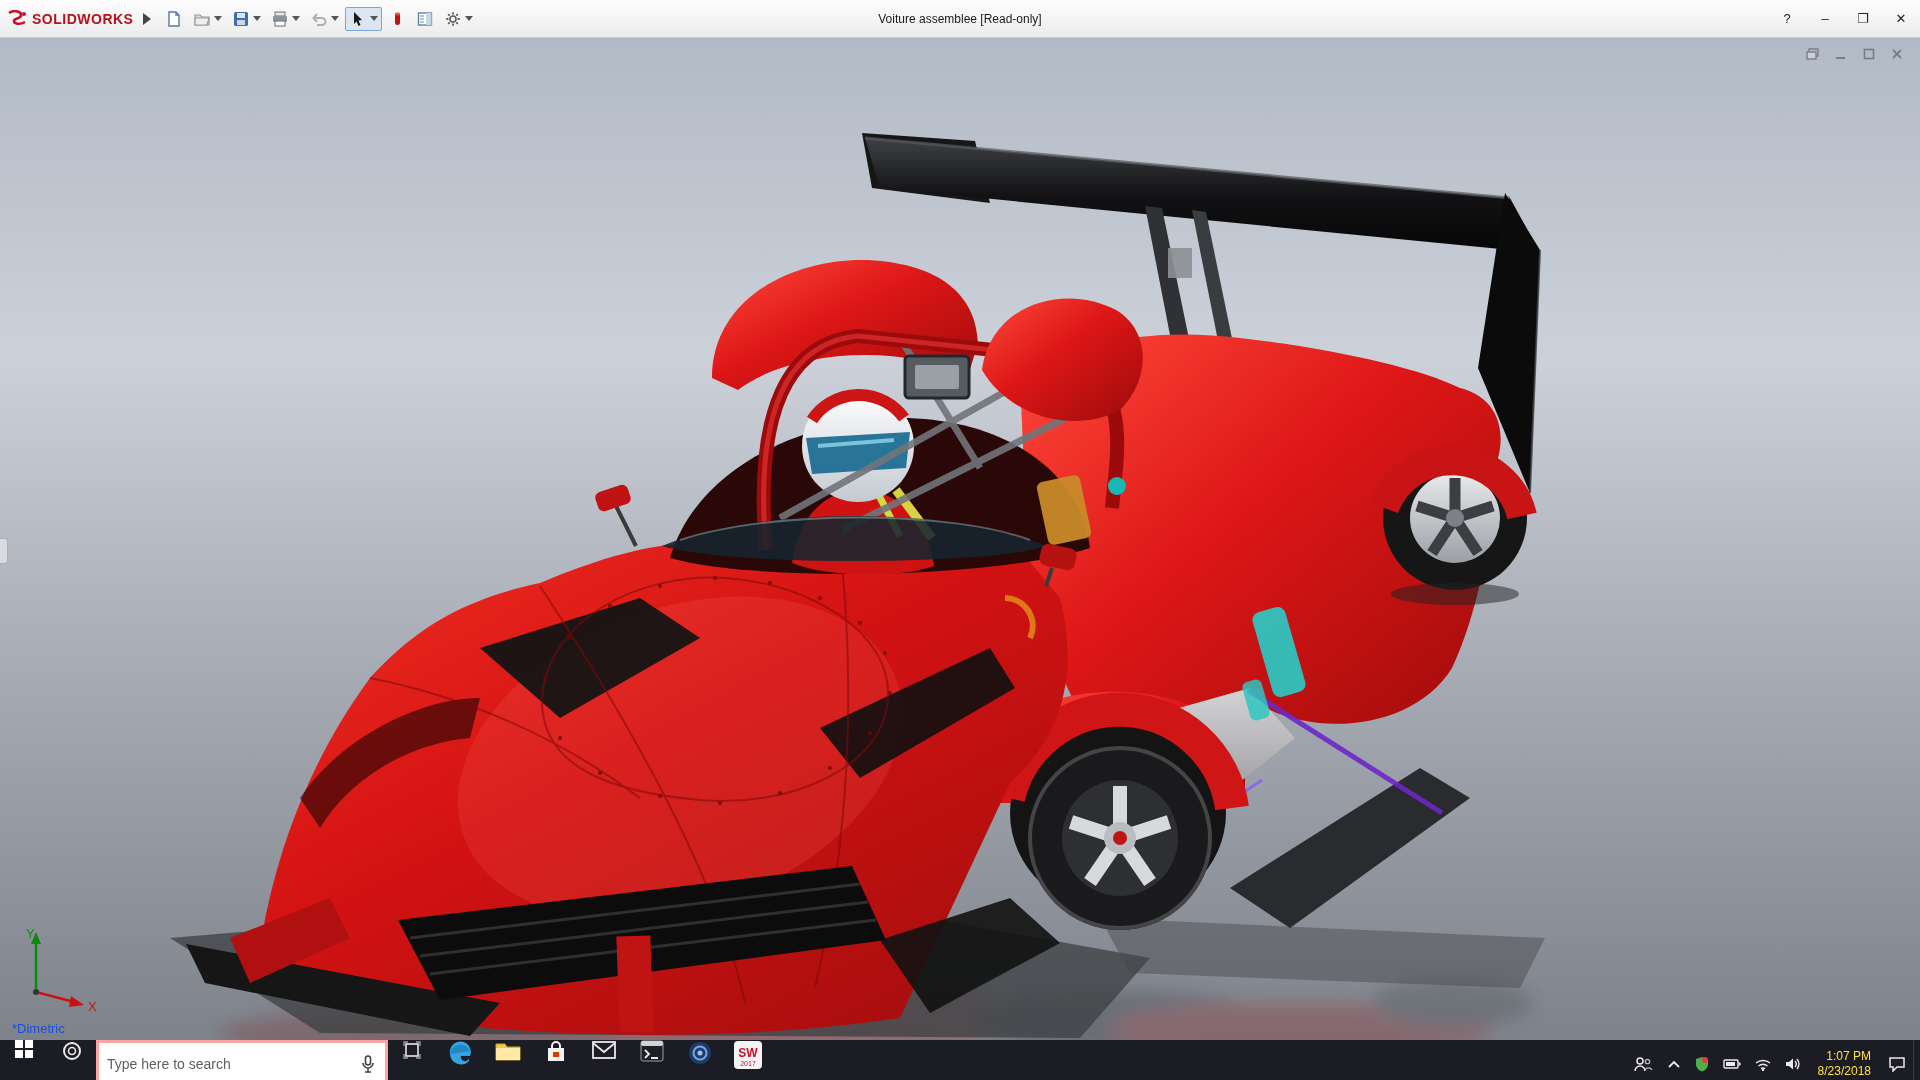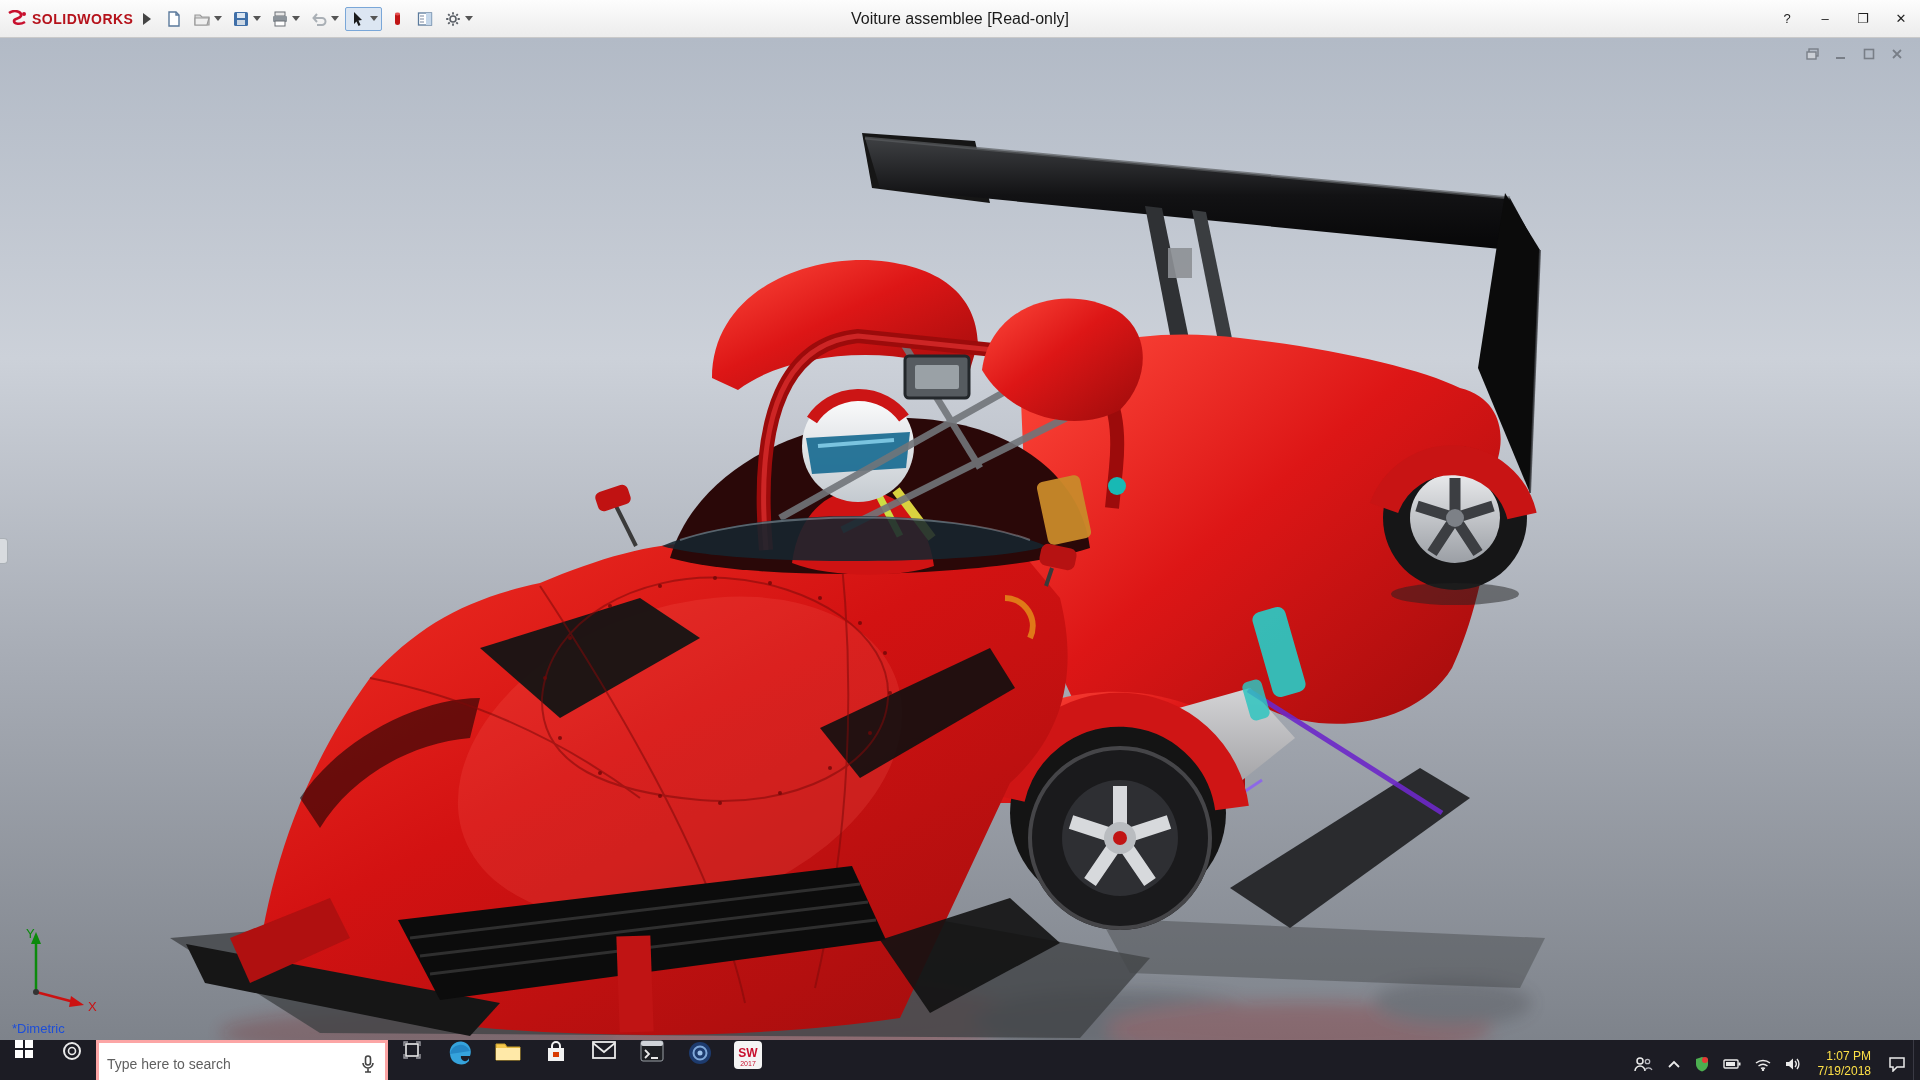--- a/index.html
+++ b/index.html
@@ -14,21 +14,21 @@
     position: relative; z-index: 30;
   }
   .logo { display: flex; align-items: center; gap: 4px; padding: 0 8px 0 6px; }
   .brand-text { font-size: 14px; font-weight: bold; letter-spacing: .5px; color: #b5121b; }
   .flyout-arrow { width: 0; height: 0; border-top: 6px solid transparent; border-bottom: 6px solid transparent; border-left: 8px solid #444; margin: 0 10px 0 2px; cursor: pointer; }
   .tb-tools { display: flex; align-items: center; gap: 2px; }
   .tb-btn { display: flex; align-items: center; height: 24px; padding: 0 3px; border: 1px solid transparent; border-radius: 2px; background: transparent; cursor: pointer; }
   .tb-btn.active { border-color: #7aa7d8; background: #dce6f2; }
   .tb-btn svg { display: block; }
   .caret { width: 0; height: 0; border-left: 4px solid transparent; border-right: 4px solid transparent; border-top: 5px solid #555; margin-left: 3px; }
-  .win-title { position: absolute; left: 0; right: 0; text-align: center; font-size: 16px; color: #1a1a1a; pointer-events: none; }
+  .win-title { position: absolute; left: 0; right: 0; text-align: center; font-size: 12px; color: #1a1a1a; pointer-events: none; }
   .win-controls { margin-left: auto; display: flex; align-items: center; z-index: 2; }
   .win-controls .wc { width: 38px; height: 29px; display: flex; align-items: center; justify-content: center; font-size: 13px; color: #222; cursor: pointer; background: transparent; border: none; }
 
   
   .viewport { position: relative; width: 1920px; height: 1002px; overflow: hidden; }
   .scene { position: absolute; inset: 0; }
   .doc-controls { position: absolute; top: 8px; right: 14px; display: flex; gap: 10px; z-index: 5; }
   .doc-controls .dc { width: 18px; height: 16px; display: flex; align-items: center; justify-content: center; cursor: pointer; opacity: .65; background: transparent; border: none; }
   .view-label { position: absolute; left: 12px; bottom: 4px; font-size: 13px; color: #1d4ed8; z-index: 5; }
   .triad { position: absolute; left: 12px; bottom: 28px; z-index: 5; }
@@ -488,21 +488,21 @@
       </svg>
     </button>
     <button class="tray-btn">
       <svg width="16" height="14" viewBox="0 0 16 14">
         <polygon points="1,5 4,5 8,1.5 8,12.5 4,9 1,9" fill="#eaeaea"></polygon>
         <path d="M10 4 a4.5 4.5 0 0 1 0 6 M12 2 a7.5 7.5 0 0 1 0 10" fill="none" stroke="#eaeaea" stroke-width="1.4"></path>
       </svg>
     </button>
     <button class="clock">
       <span>1:07 PM</span>
-      <span>7/19/2018</span>
+      <span>8/23/2018</span>
     </button>
     <button class="tray-btn">
       <svg width="18" height="16" viewBox="0 0 18 16">
         <path d="M2 2 h14 v9 h-7 l-4 4 v-4 h-3 z" fill="none" stroke="#eaeaea" stroke-width="1.5"></path>
       </svg>
     </button>
     <button class="show-desktop"></button>
   </div>
 </div>
 

